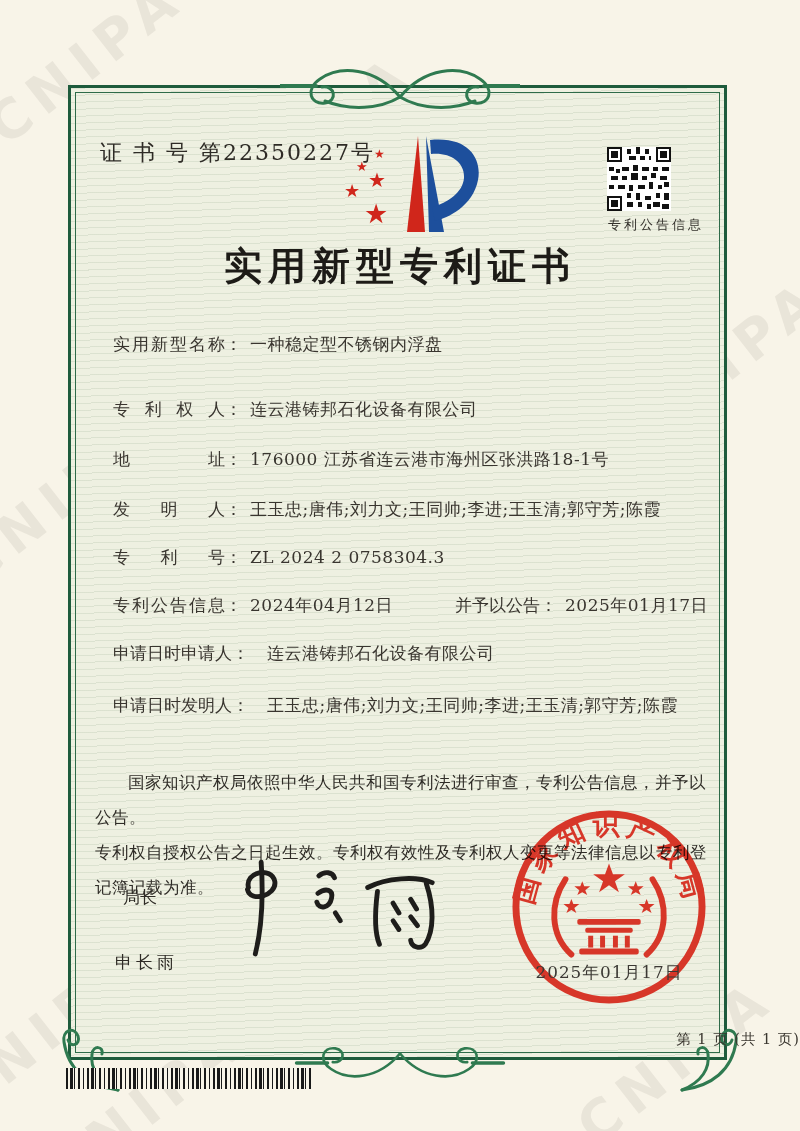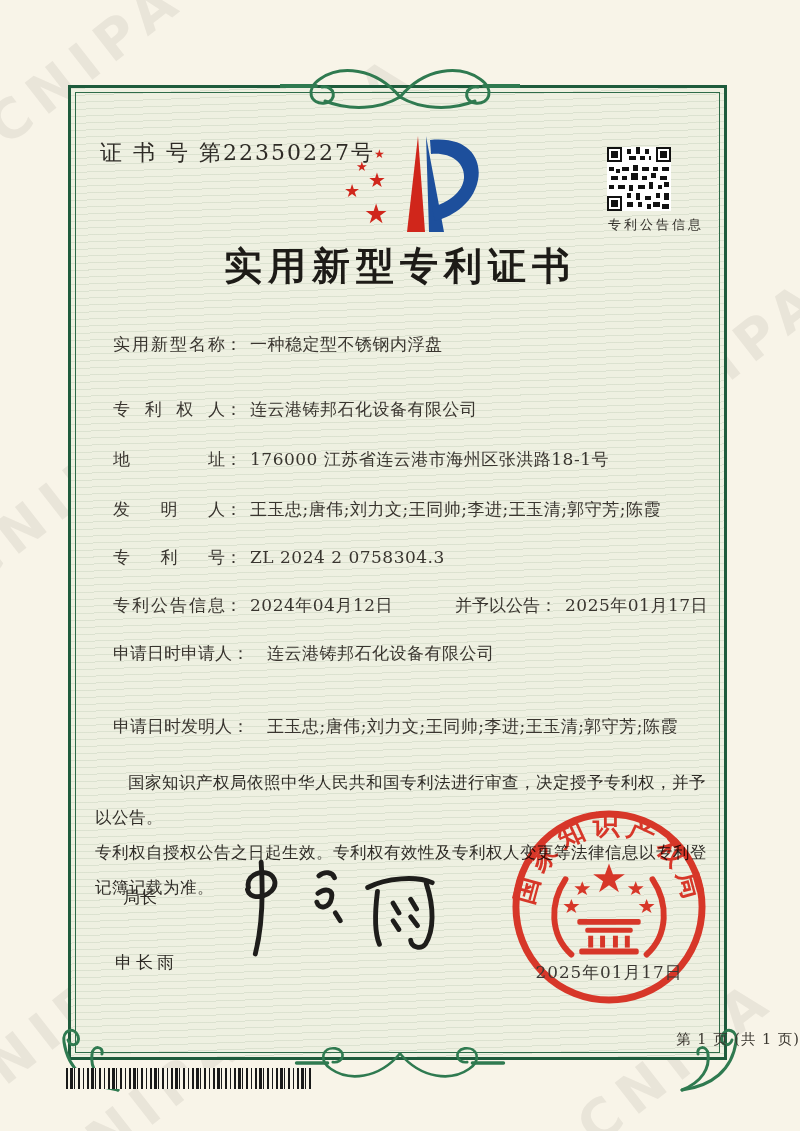--- a/index.html
+++ b/index.html
@@ -38,21 +38,21 @@
     font-size:13px; letter-spacing:3px; color:#33302b;}
   .title{ position:absolute; left:0; top:241px; width:100%; text-align:center;
     font-size:38px; font-weight:bold; letter-spacing:6px; color:#1d1b17;}
   .fields{ position:absolute; left:113px; top:0; width:600px; font-size:17px; color:#39352f;}
   .frow{ position:absolute; left:0; white-space:nowrap;}
   .flabel{ display:inline-block; width:112px; text-align:justify; text-align-last:justify; vertical-align:top;}
   .fcolon{ display:inline-block; margin-right:8px;}
   .fvalue{ letter-spacing:0.5px;}
   .fcol2{ position:absolute; left:342px; top:0; white-space:nowrap;}
   .r1{top:333px}.r2{top:398px}.r3{top:448px}.r4{top:498px}
-  .r5{top:546px}.r6{top:594px}.r7{top:642px}.r8{top:715px}
+  .r5{top:546px}.r6{top:594px}.r7{top:642px}.r8{top:694px}
   .statement{ position:absolute; left:95px; top:765px; width:618px;
     font-size:16.5px; line-height:35px; color:#2f2c27; letter-spacing:0.5px;}
   .statement .ln1{ text-indent:2em;}
   .signer-title{ position:absolute; left:123px; top:886px; font-size:17px; color:#2e2b26;
     font-family:"DejaVu Sans","Liberation Sans",sans-serif;}
   .signer-name{ position:absolute; left:115px; top:951px; font-size:17px; letter-spacing:4px; color:#2e2b26;
     font-family:"DejaVu Sans","Liberation Sans",sans-serif;}
   .signature{ position:absolute; left:225px; top:855px; width:215px; height:110px;}
   .seal{ position:absolute; left:510px; top:808px; width:198px; height:198px;
     opacity:0.93; mix-blend-mode:multiply;}
@@ -206,21 +206,21 @@
       </div>
       <div class="frow r7">
         <span>申请日时申请人</span><span class="fcolon">：</span><span class="fvalue" style="margin-left:10px;">连云港铸邦石化设备有限公司</span>
       </div>
       <div class="frow r8">
         <span>申请日时发明人</span><span class="fcolon">：</span><span class="fvalue" style="margin-left:10px;">王玉忠;唐伟;刘力文;王同帅;李进;王玉清;郭守芳;陈霞</span>
       </div>
     </div>
 
     <div class="statement">
-      <div class="ln1">国家知识产权局依照中华人民共和国专利法进行审查，决定授予专利权，并予以公告。</div>
+      <div class="ln1">国家知识产权局依照中华人民共和国专利法进行审查，专利公告信息，并予以公告。</div>
       <div class="ln2">专利权自授权公告之日起生效。专利权有效性及专利权人变更等法律信息以专利登记簿记载为准。</div>
     </div>
 
     <div class="signer-title">局长</div>
     <div class="signer-name">申长雨</div>
 
     <svg class="signature" viewBox="0 0 220 110">
       <g fill="none" stroke="#1e1d1b" stroke-width="5" stroke-linecap="round" stroke-linejoin="round">
         <path d="M24,32 C20,16 48,10 51,26 C53,40 26,48 23,34"></path>
         <path d="M37,6 C39,36 38,72 31,100"></path>

